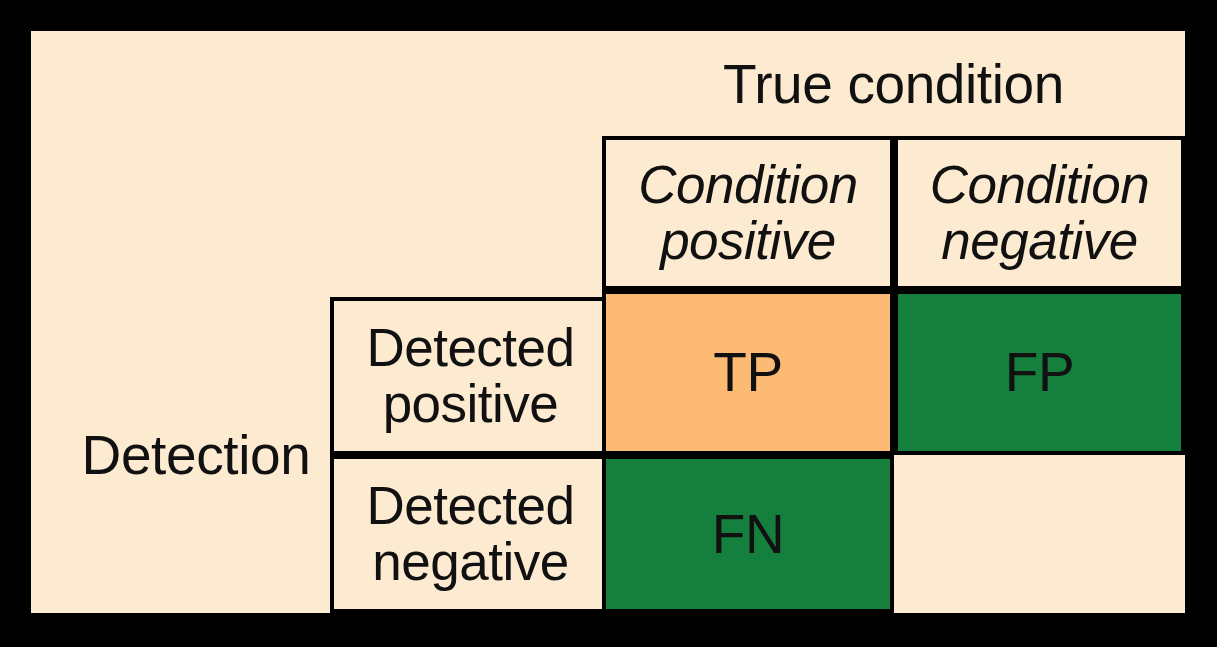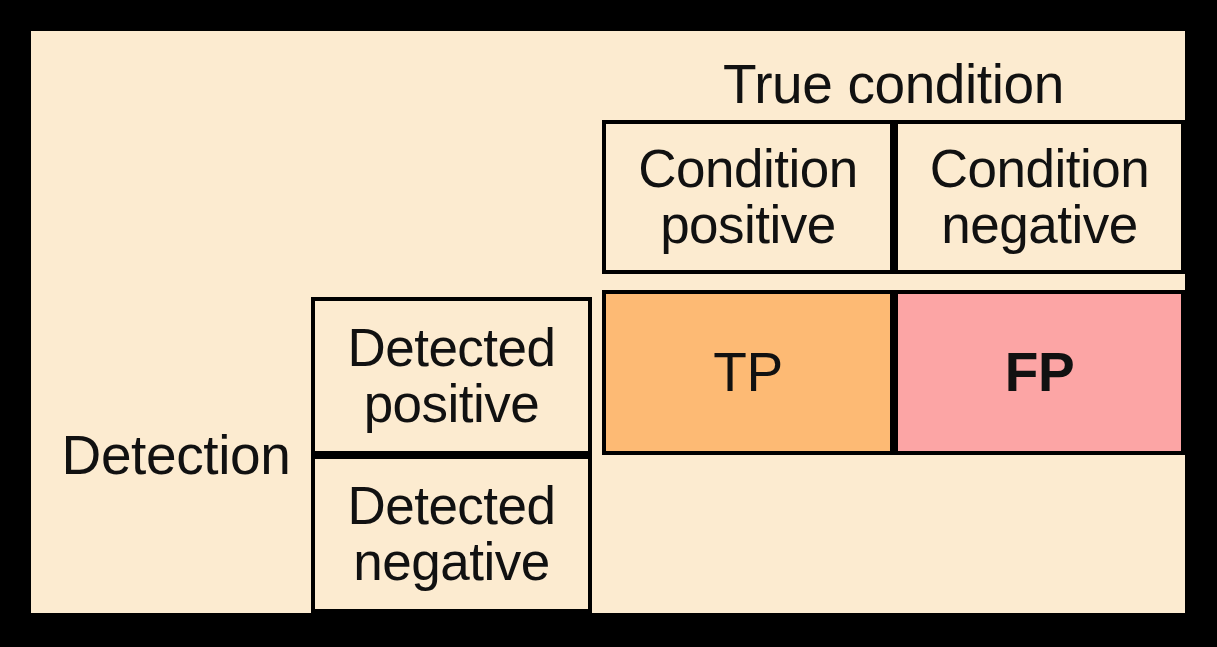--- a/index.html
+++ b/index.html
@@ -57,67 +57,69 @@
     display: flex;
     align-items: center;
     justify-content: center;
     font-size: 55px;
     color: #111111;
     letter-spacing: -0.4px;
   }
 
   
   .col-head {
-    top: 120px;
+    top: 136px;
     height: 154px;
     font-size: 53px;
     letter-spacing: -0.5px;
     padding: 0 6px;
+    font-style: italic;
   }
   .col-head.c1 { left: 602px;  width: 292px; }
   .col-head.c2 { left: 894px;  width: 291px; }
 
   
   .detection {
     position: absolute;
     left: 31px;
     top: 297px;
     width: 290px;
     height: 316px;
     display: flex;
     align-items: center;
     justify-content: center;
     font-size: 55px;
     color: #111111;
     letter-spacing: -0.4px;
+    padding-left: 20px;
   }
 
   
   .row-head {
-    left: 311px;
+    left: 330px;
     width: 281px;
     font-size: 53px;
     letter-spacing: -0.5px;
     padding: 13px 6px;
   }
   .row-head.r1 { top: 297px; height: 158px; }
   .row-head.r2 { top: 455px; height: 158px; }
 
   
   .cell {
     font-size: 55px;
     letter-spacing: -0.3px;
   }
   .cell.r1 { top: 290px; height: 165px; }
   .cell.r2 { top: 455px; height: 158px; }
   .cell.c1 { left: 602px; width: 292px; }
   .cell.c2 { left: 894px; width: 291px; }
 
   .tone-good { background: #fdba74; }
-  .tone-bad  { background: #fca5a5; font-weight: bold; }
+  .tone-bad  { background: #15803d; }
 
   .nowrap { white-space: nowrap; }
 </style>
 </head>
 <body>
 
 <div id="stage">
 
   <div class="plate"></div>
 
@@ -158,15 +160,18 @@
   </div>
 
   <div class="box cell r1 c1 tone-good">
     <span class="nowrap">TP</span>
   </div>
 
   <div class="box cell r1 c2 tone-bad">
     <span class="nowrap">FP</span>
   </div>
 
+  <div class="box cell r2 c1 tone-bad">
+    <span class="nowrap">FN</span>
+  </div>
 
 
 </div>
 
 </body></html>

